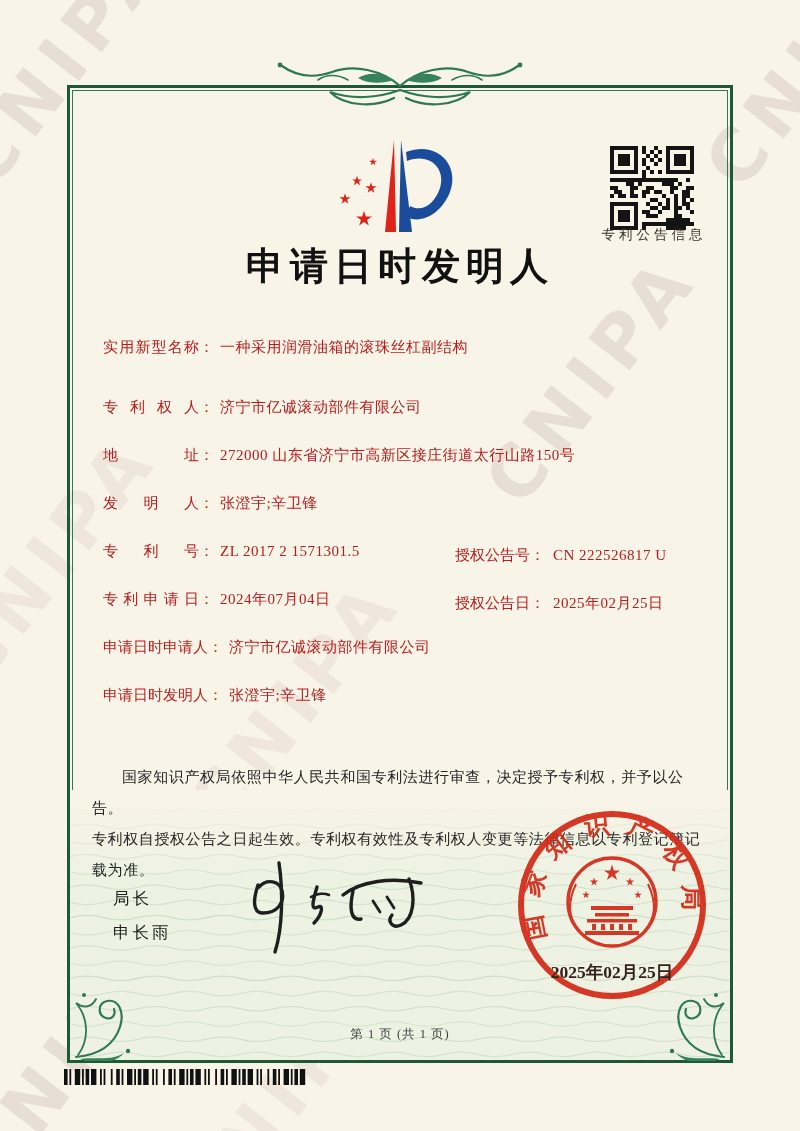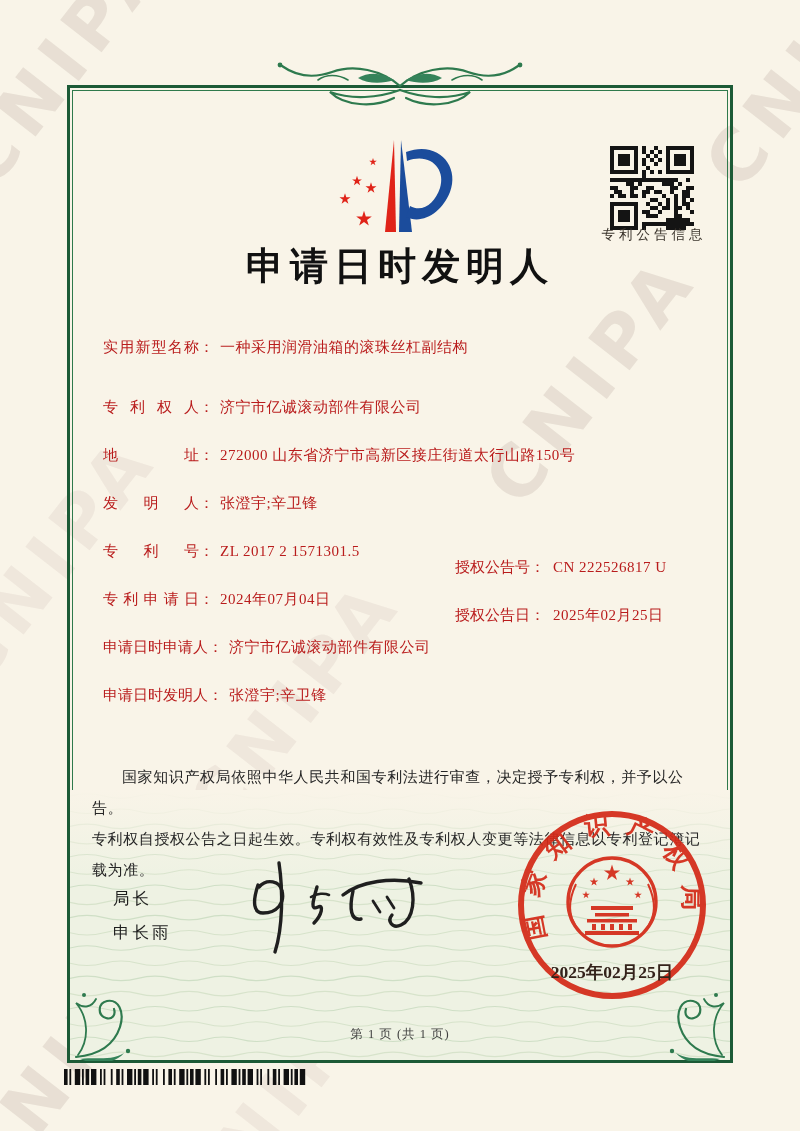--- a/index.html
+++ b/index.html
@@ -24,21 +24,21 @@
   .title{position:absolute;left:0;right:0;top:241px;text-align:center;font-size:38px;
      font-weight:700;letter-spacing:6px;color:#111;}
   .qr-wrap{position:absolute;left:610px;top:146px;width:84px;height:84px;}
   .qr-label{position:absolute;left:590px;top:226px;width:128px;text-align:center;
      font-size:13.5px;letter-spacing:4px;color:#3a332b;}
   .row{position:absolute;left:103px;font-size:15px;white-space:nowrap;color:#b91c1c;}
   .flabel{display:inline-block;width:96px;text-align:justify;text-align-last:justify;vertical-align:bottom;}
   .flabel.long{width:auto;text-align:left;text-align-last:left;}
   .colon{margin-right:6px;}
   .fvalue{letter-spacing:0.5px;}
-  .col2{position:absolute;left:352px;top:16px;white-space:nowrap;text-align:center;}
+  .col2{position:absolute;left:352px;top:4px;white-space:nowrap;text-align:center;}
   .col2 .colon{margin-right:8px;}
   .statement{position:absolute;left:92px;width:622px;top:762px;font-size:15px;
      line-height:31px;letter-spacing:0.6px;color:#262626;}
   .statement .ln1{text-indent:2em;}
   .director{position:absolute;left:113px;font-size:16.5px;letter-spacing:3px;
      font-family:"Liberation Sans","DejaVu Sans",sans-serif;color:#1e1e1e;}
   .sig{position:absolute;left:225px;top:845px;z-index:4;}
   .seal{position:absolute;left:513px;top:806px;z-index:5;}
   .footer{position:absolute;left:0;right:0;top:1026px;text-align:center;font-size:12.5px;
      letter-spacing:1px;color:#3f3f3f;z-index:4;}

